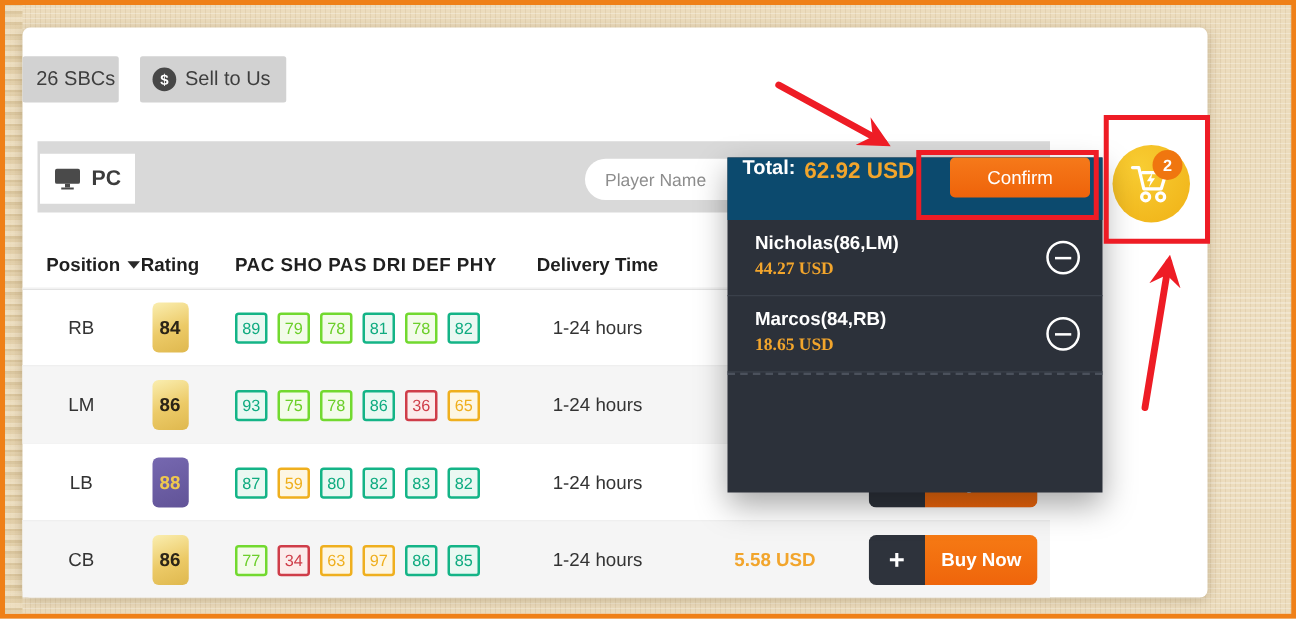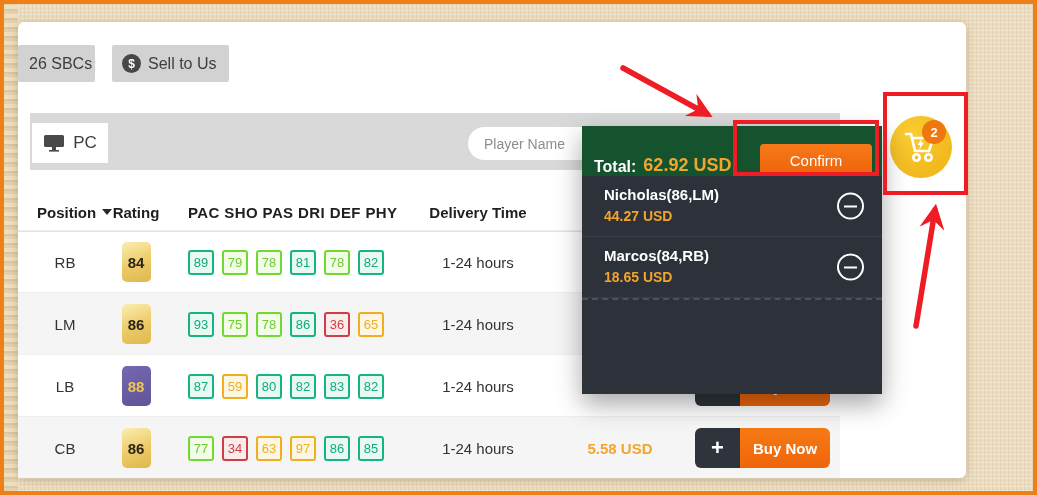--- a/index.html
+++ b/index.html
@@ -38,21 +38,21 @@
     width:19px; height:19px; border-radius:50%; background:#474747; color:#fff;
     font-size:12px; font-weight:bold; display:flex; align-items:center; justify-content:center;
     flex:0 0 auto;
   }
 
   
   .toolbar { position:absolute; left:12px; top:91px; width:810px; height:57px; background:#d9d9d9; }
   .pc-btn {
     position:absolute; left:2px; top:10px; width:76px; height:40px; background:#fff;
     display:flex; align-items:center; justify-content:center; gap:8px;
-    font-size:17px; color:#3c3c3c; cursor:pointer;
+    font-size:17px; color:#3c3c3c; cursor:pointer;font-weight:bold;
   }
   .search {
     position:absolute; left:438px; top:14px; width:180px; height:33px;
     border:none; border-radius:17px; background:#fff; padding:0 16px;
     font-size:14px; color:#444; outline:none; font-family:"Liberation Sans",sans-serif;
   }
   .search::placeholder { color:#8d8d8d; }
 
   
   .thead {
@@ -103,32 +103,32 @@
     flex:1; background:linear-gradient(180deg,#f67a14,#ef650b); color:#fff; font-size:15px; font-weight:bold;
     display:flex; align-items:center; justify-content:center;
   }
 
   
   .dropdown {
     position:absolute; left:578px; top:122px; width:300px; height:268px; z-index:20;
     background:#2c313a; box-shadow:0 10px 24px rgba(0,0,0,.35); color:#fff;
   }
   .dd-header {
-    height:50px; background:#14532d; display:flex; align-items:flex-end; padding:0 10px 0 12px;
+    height:50px; background:#0c4a6e; display:flex; align-items:flex-start; padding:0 10px 0 12px;
   }
   .dd-total-label { font-size:16px; font-weight:bold; color:#fff; }
   .dd-total-value { font-size:18px; font-weight:bold; color:#f2a52c; margin-left:7px; }
   .confirm-btn {
     margin-left:auto; width:112px; height:32px; border:none; border-radius:4px; cursor:pointer;
     background:linear-gradient(180deg,#f6791a,#ee630a); color:#fff; font-size:15px;
     font-family:"Liberation Sans",sans-serif;
   }
   .dd-item { position:relative; height:61px; padding:10px 0 0 22px; border-bottom:1px solid #3a404a; }
   .dd-item .name { font-size:15px; font-weight:bold; color:#fff; }
-  .dd-item .price { font-size:14px; font-weight:bold; color:#f2a52c; margin-top:5px; }
+  .dd-item .price { font-size:14px; font-weight:bold; color:#f2a52c; margin-top:5px;font-family:Liberation Serif, serif; }
   .minus-btn {
     position:absolute; right:18px; top:50%; transform:translateY(-50%);
     width:27px; height:27px; border-radius:50%; border:2px solid #fff; background:transparent;
     display:flex; align-items:center; justify-content:center; cursor:pointer;
   }
   .minus-btn::after { content:""; width:13px; height:2px; background:#fff; display:block; }
   .dd-dashed { border-top:2px dashed #4b515c; height:0; }
 
   
   .cart-fab {

